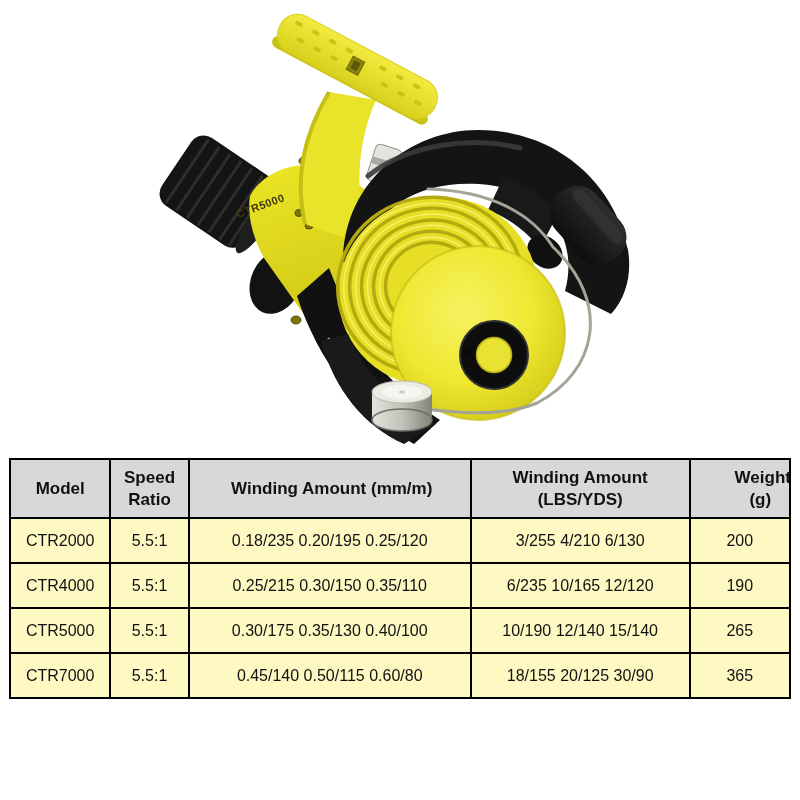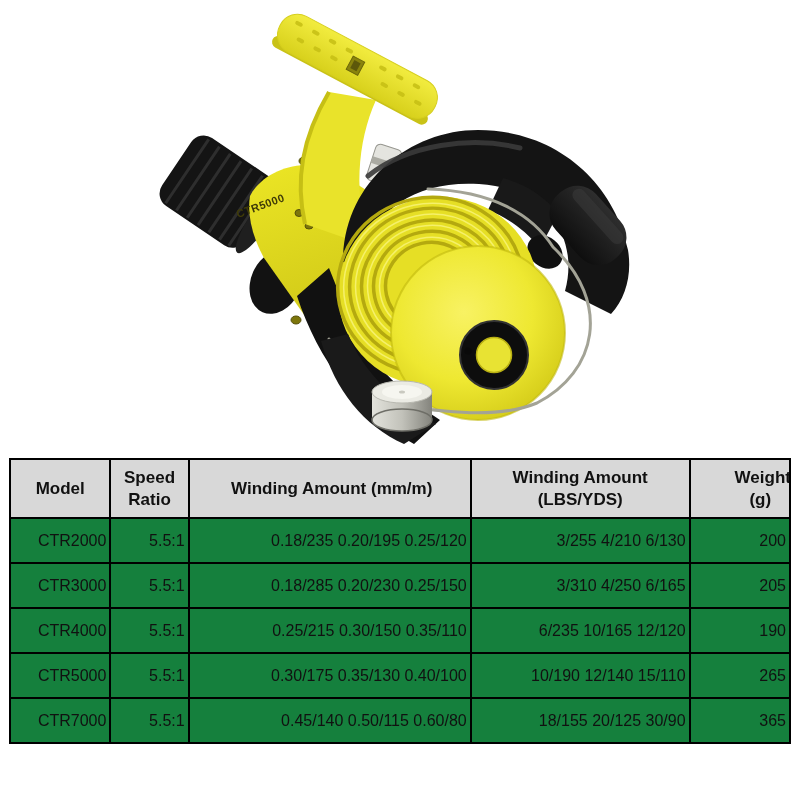--- a/index.html
+++ b/index.html
@@ -4,21 +4,21 @@
 <style>
   html,body{margin:0;padding:0;background:#ffffff;width:800px;height:800px;overflow:hidden;
     font-family:"Liberation Sans", sans-serif;}
   .page{width:800px;height:800px;background:#ffffff;position:relative;}
   .photo-area{width:800px;height:458px;position:relative;background:#ffffff;}
   .photo-area svg{display:block;}
   table.spec{border-collapse:collapse;table-layout:fixed;width:782px;margin:0 0 4px 9px;}
   table.spec th, table.spec td{border:2px solid #000000;text-align:center;vertical-align:middle;
     padding:2px 3px;color:#111111;overflow:hidden;}
   table.spec th{background:#d8d8d8;font-size:17px;font-weight:bold;height:53px;line-height:1.25;}
-  table.spec td{background:#15803d;font-size:16px;font-weight:normal;height:39px;text-align:right;}
+  table.spec td{background:#fef9c3;font-size:16px;font-weight:normal;height:39px;}
 </style>
 </head>
 <body>
 
 <div class="page">
 
   <div class="photo-area">
     <svg width="800" height="458" viewBox="0 0 800 458">
       <defs>
         <radialGradient id="gDome" cx="42%" cy="38%" r="72%">
@@ -176,38 +176,31 @@
     </thead>
     <tbody>
         <tr>
           <td>CTR2000</td>
           <td>5.5:1</td>
           <td>0.18/235 0.20/195 0.25/120</td>
           <td>3/255 4/210 6/130</td>
           <td>200</td>
         </tr>
         <tr>
-          <td>CTR3000</td>
-          <td>5.5:1</td>
-          <td>0.18/285 0.20/230 0.25/150</td>
-          <td>3/310 4/250 6/165</td>
-          <td>205</td>
-        </tr>
-        <tr>
           <td>CTR4000</td>
           <td>5.5:1</td>
           <td>0.25/215 0.30/150 0.35/110</td>
           <td>6/235 10/165 12/120</td>
           <td>190</td>
         </tr>
         <tr>
           <td>CTR5000</td>
           <td>5.5:1</td>
           <td>0.30/175 0.35/130 0.40/100</td>
-          <td>10/190 12/140 15/110</td>
+          <td>10/190 12/140 15/140</td>
           <td>265</td>
         </tr>
         <tr>
           <td>CTR7000</td>
           <td>5.5:1</td>
           <td>0.45/140 0.50/115 0.60/80</td>
           <td>18/155 20/125 30/90</td>
           <td>365</td>
         </tr>
       </tbody>

